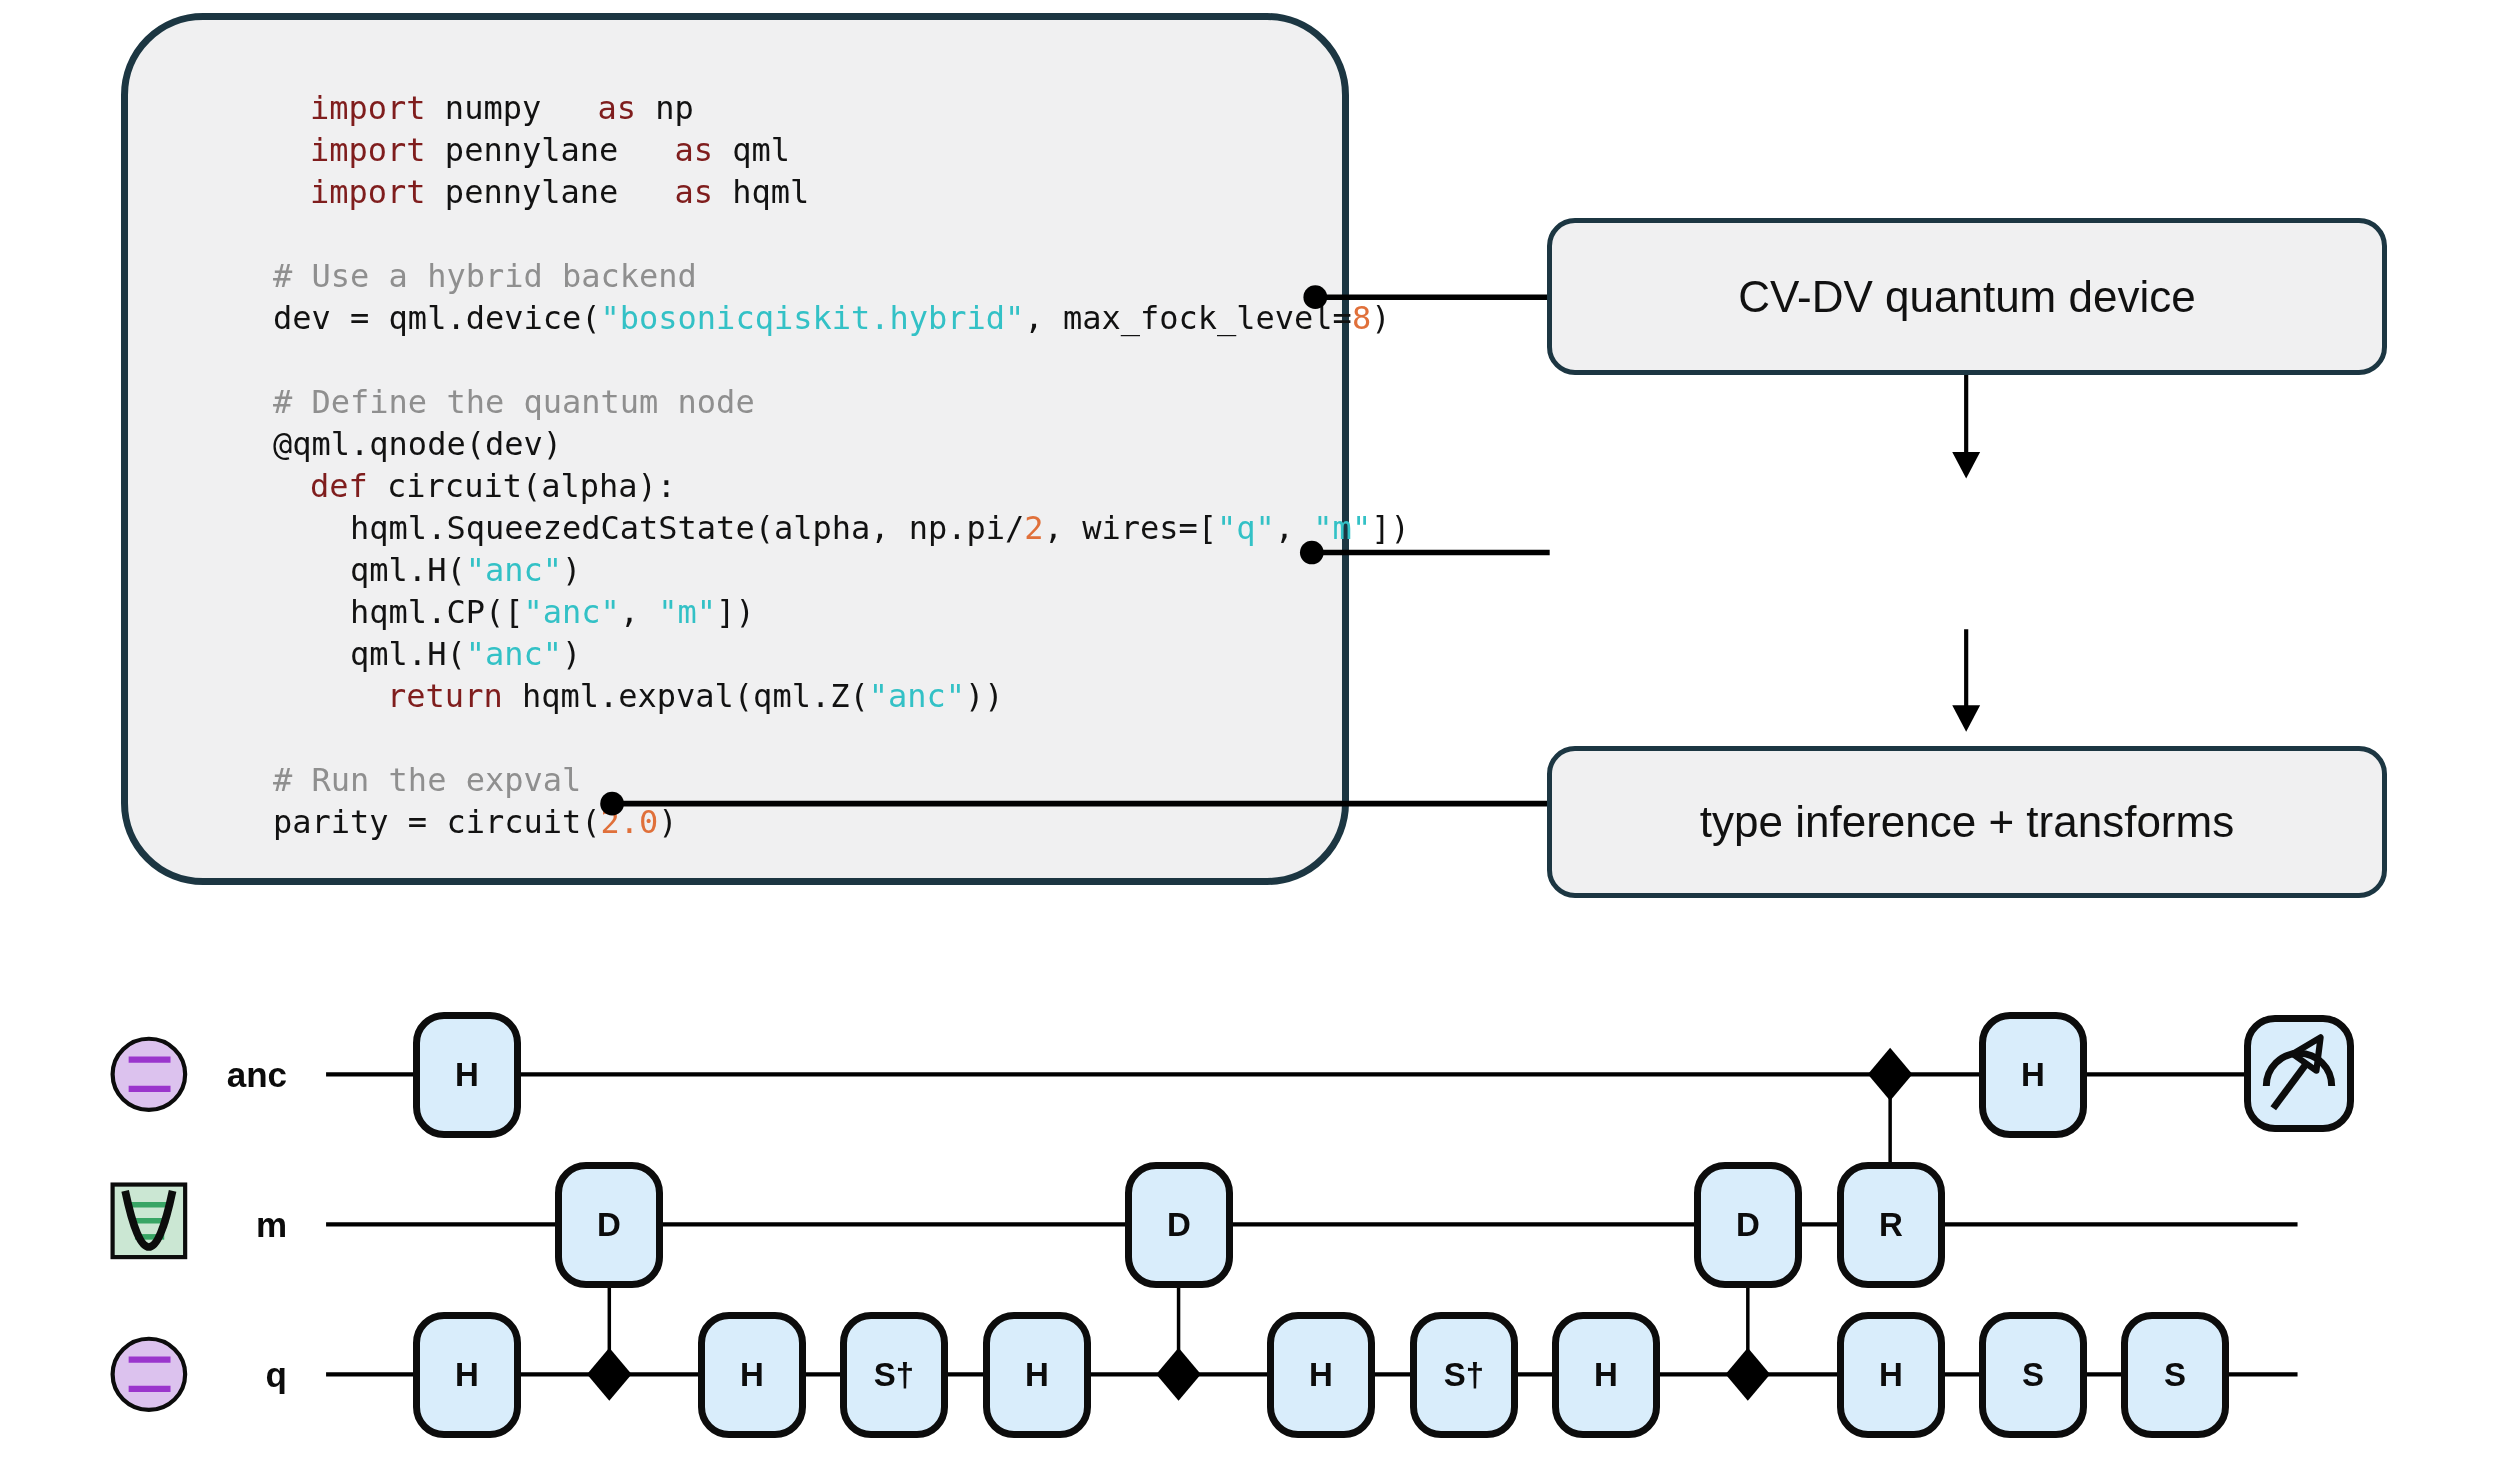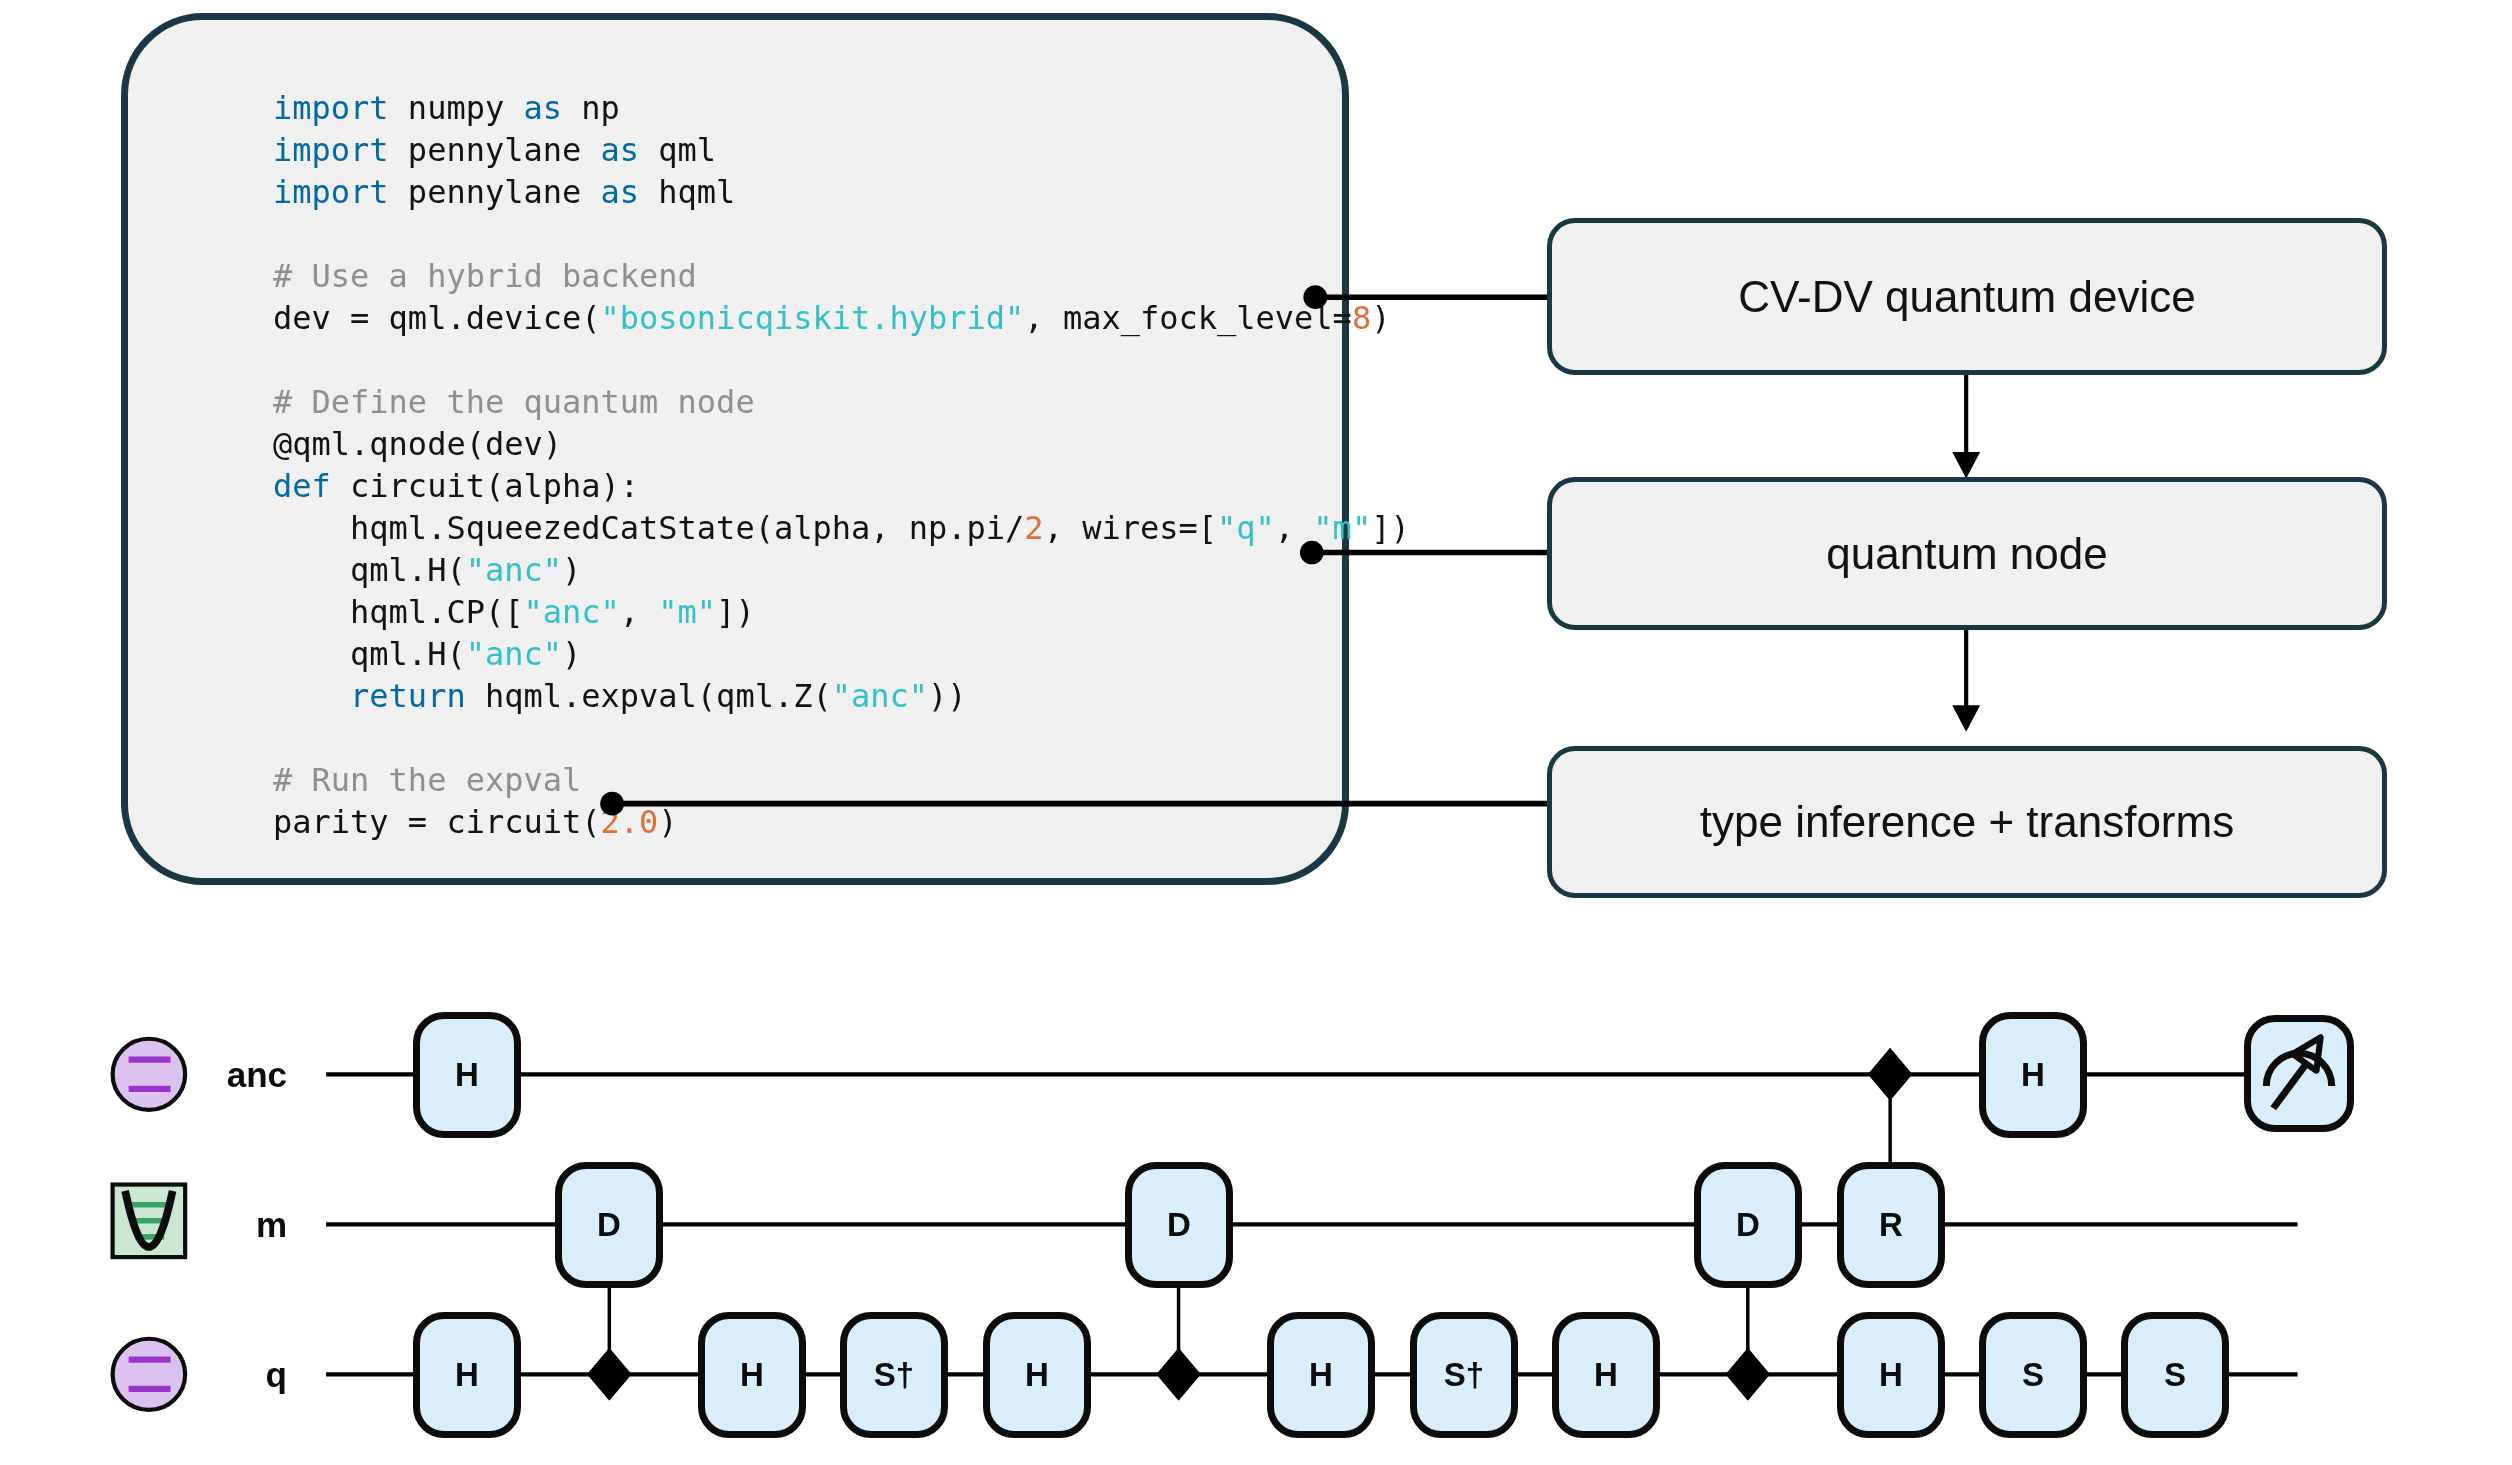--- a/index.html
+++ b/index.html
@@ -5,21 +5,21 @@
   html,body{margin:0;padding:0;background:#ffffff;}
   .canvas{position:relative;width:2512px;height:1465px;background:#ffffff;overflow:hidden;
           font-family:"Liberation Sans", sans-serif;}
 
   
   .code-panel{position:absolute;left:121px;top:12.6px;width:1228px;height:872px;
               background:#f0f0f1;border:7px solid #1c3642;border-radius:82px;box-sizing:border-box;}
   .code-lines{position:absolute;left:145px;top:67px;font-family:"DejaVu Sans Mono", monospace;
               font-size:32px;line-height:42px;color:#121212;}
   .cl{white-space:pre;height:42px;}
-  .kw{color:#0369a1;}
+  .kw{color:#7f1d1d;margin-left:37px;}
   .str{color:#33c1c6;}
   .num{color:#e0703a;}
   .com{color:#8f8f8f;}
   .pl{color:#121212;margin-top:36px;}
 
   
   .flow-box{position:absolute;left:1547px;width:840px;background:#f0f0f1;border:5.6px solid #1c3642;
             border-radius:28px;box-sizing:border-box;display:flex;align-items:center;justify-content:center;}
   .flow-label{font-size:44px;color:#111111;}
 
@@ -116,23 +116,20 @@
     <g>
       <ellipse cx="213" cy="1970" rx="52" ry="51" fill="#dcc2ee" stroke="#0c0c0c" stroke-width="6"></ellipse>
       <line x1="184" y1="1949" x2="244" y2="1949" stroke="#9a35cc" stroke-width="9"></line>
       <line x1="184" y1="1991" x2="244" y2="1991" stroke="#9a35cc" stroke-width="9"></line>
     </g>
   </svg>
 
   <div class="flow-box" style="top:218px;height:157px;">
     <span class="flow-label">CV-DV quantum device</span>
   </div>
-  <div class="flow-box" style="top:477px;height:153px;">
-    <span class="flow-label">quantum node</span>
-  </div>
   <div class="flow-box" style="top:746px;height:152px;">
     <span class="flow-label">type inference + transforms</span>
   </div>
 
   <div class="wire-label" style="left:161px;top:1050px;">anc</div>
   <div class="wire-label" style="left:161px;top:1200px;">m</div>
   <div class="wire-label" style="left:161px;top:1350px;">q</div>
 
   <div class="gate" style="left:413px;top:1012px;">H</div>
   <div class="gate" style="left:1979px;top:1012px;">H</div>

